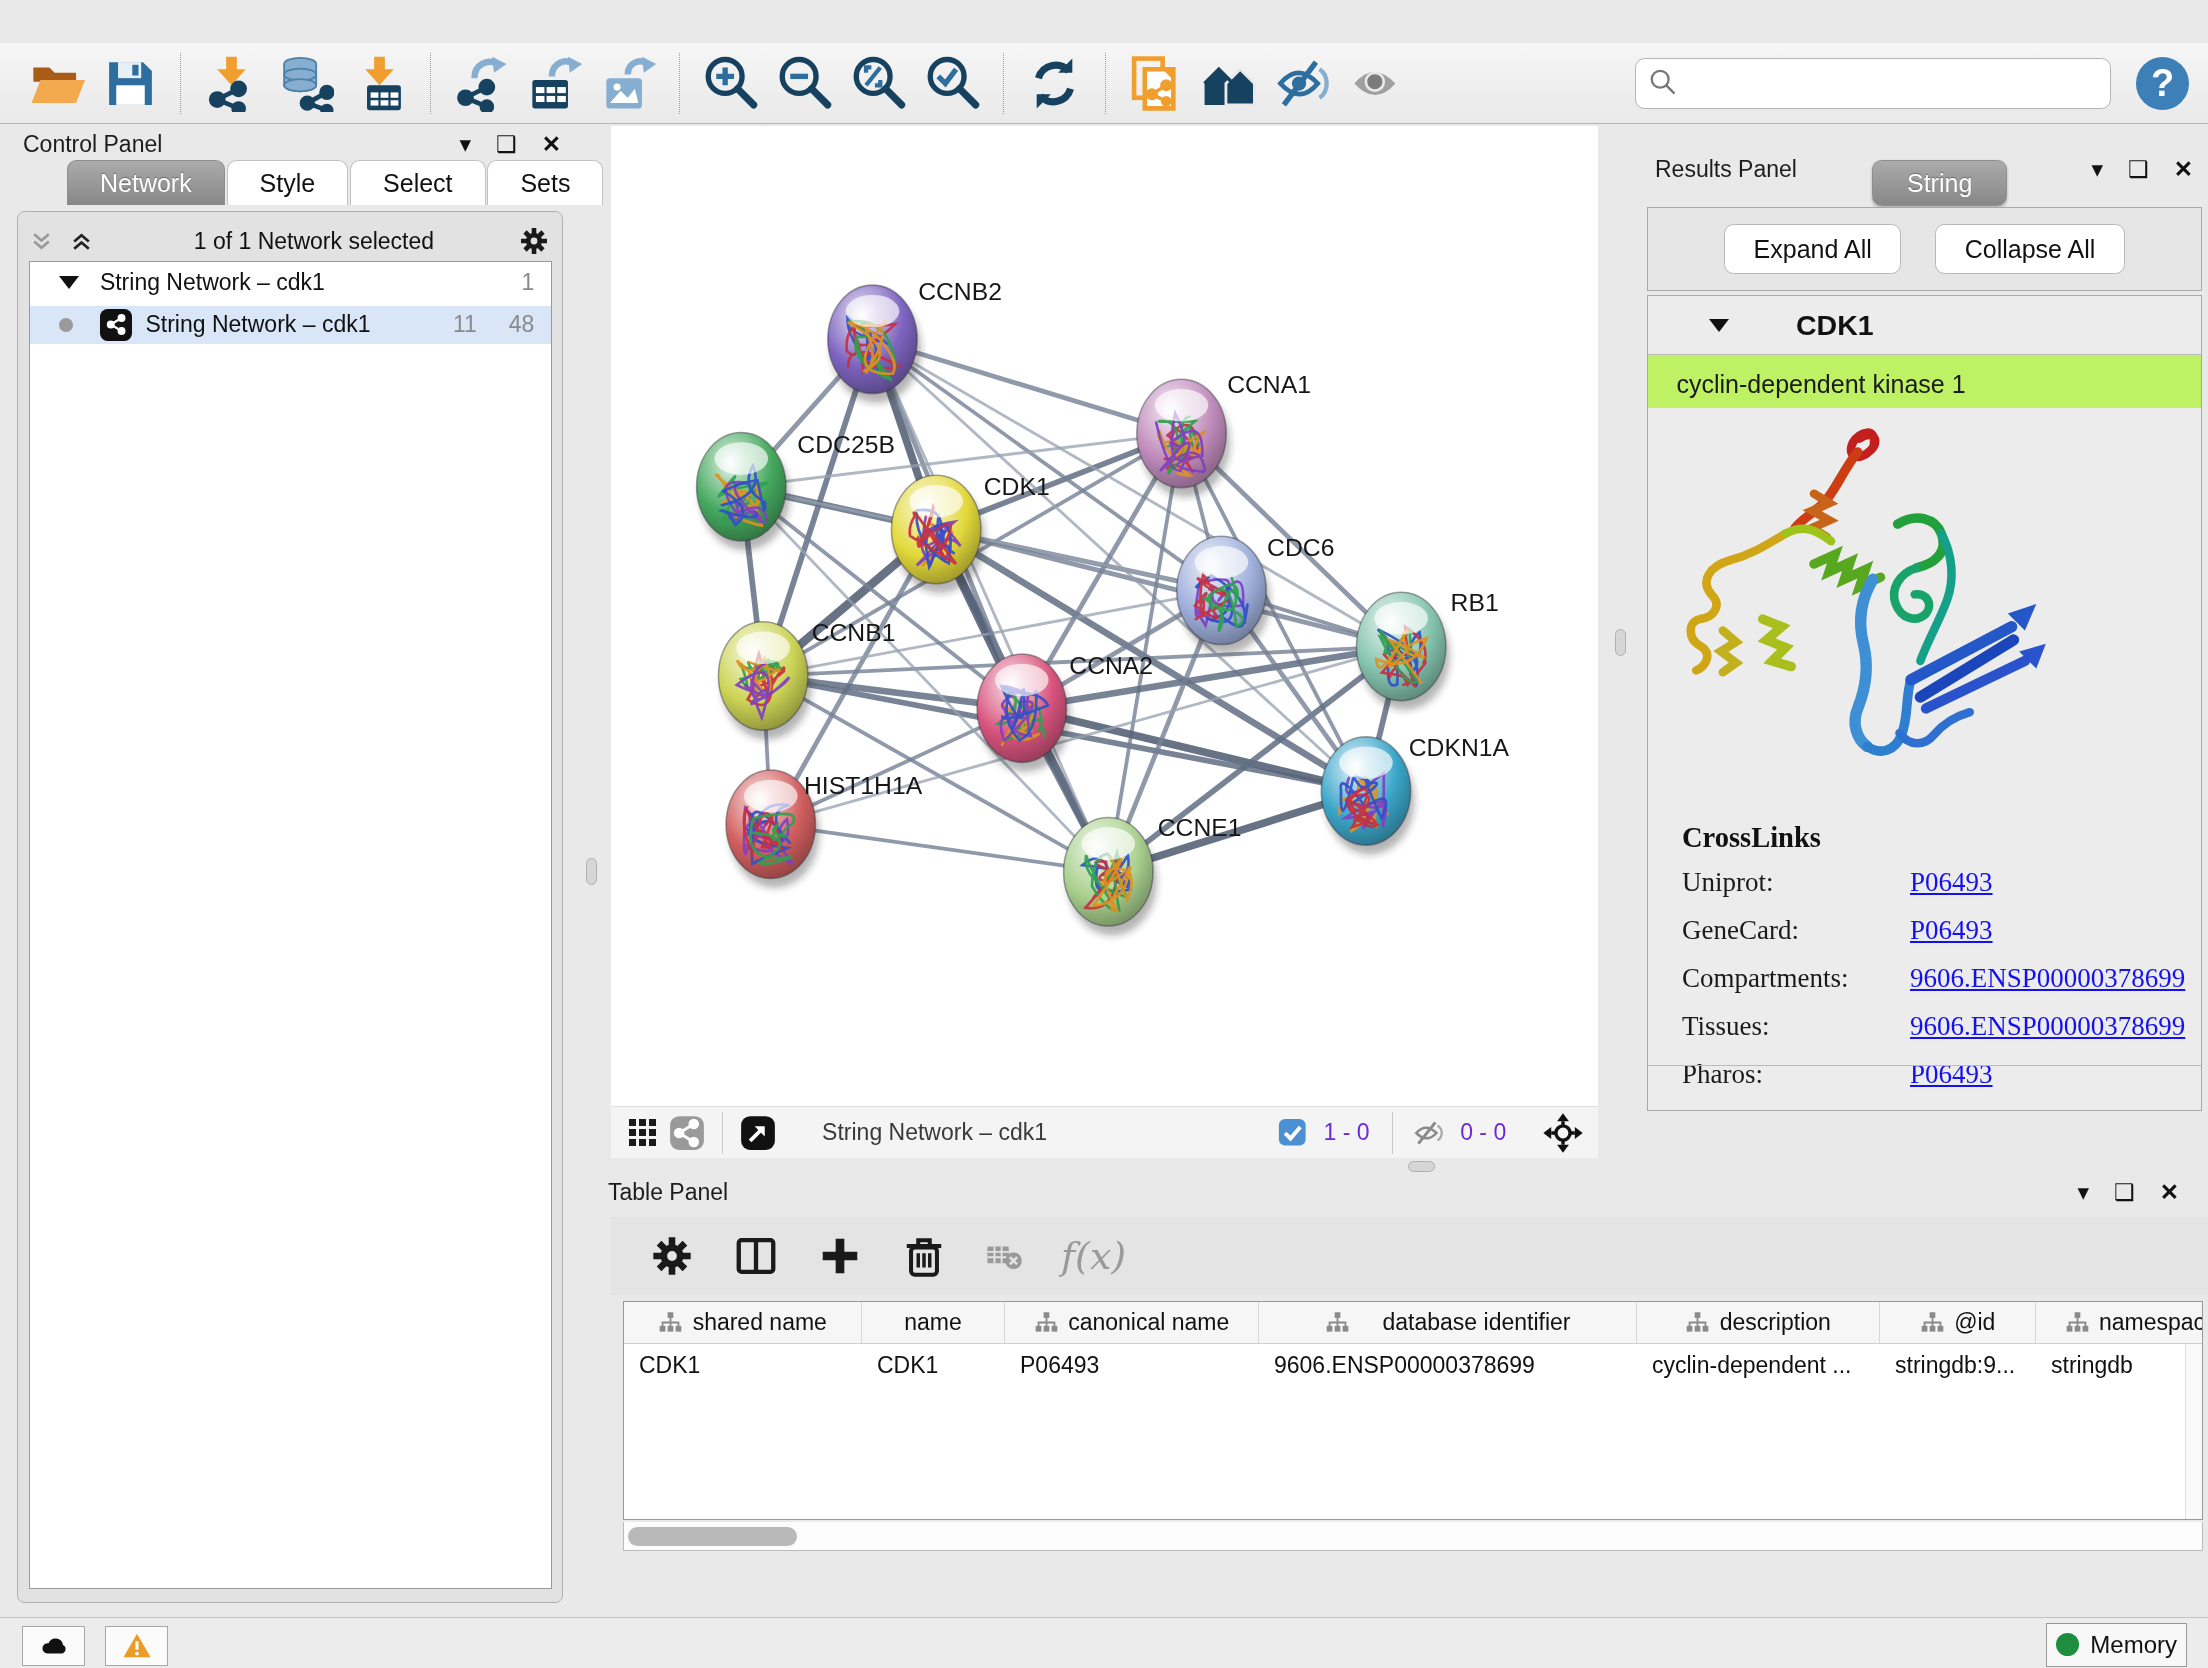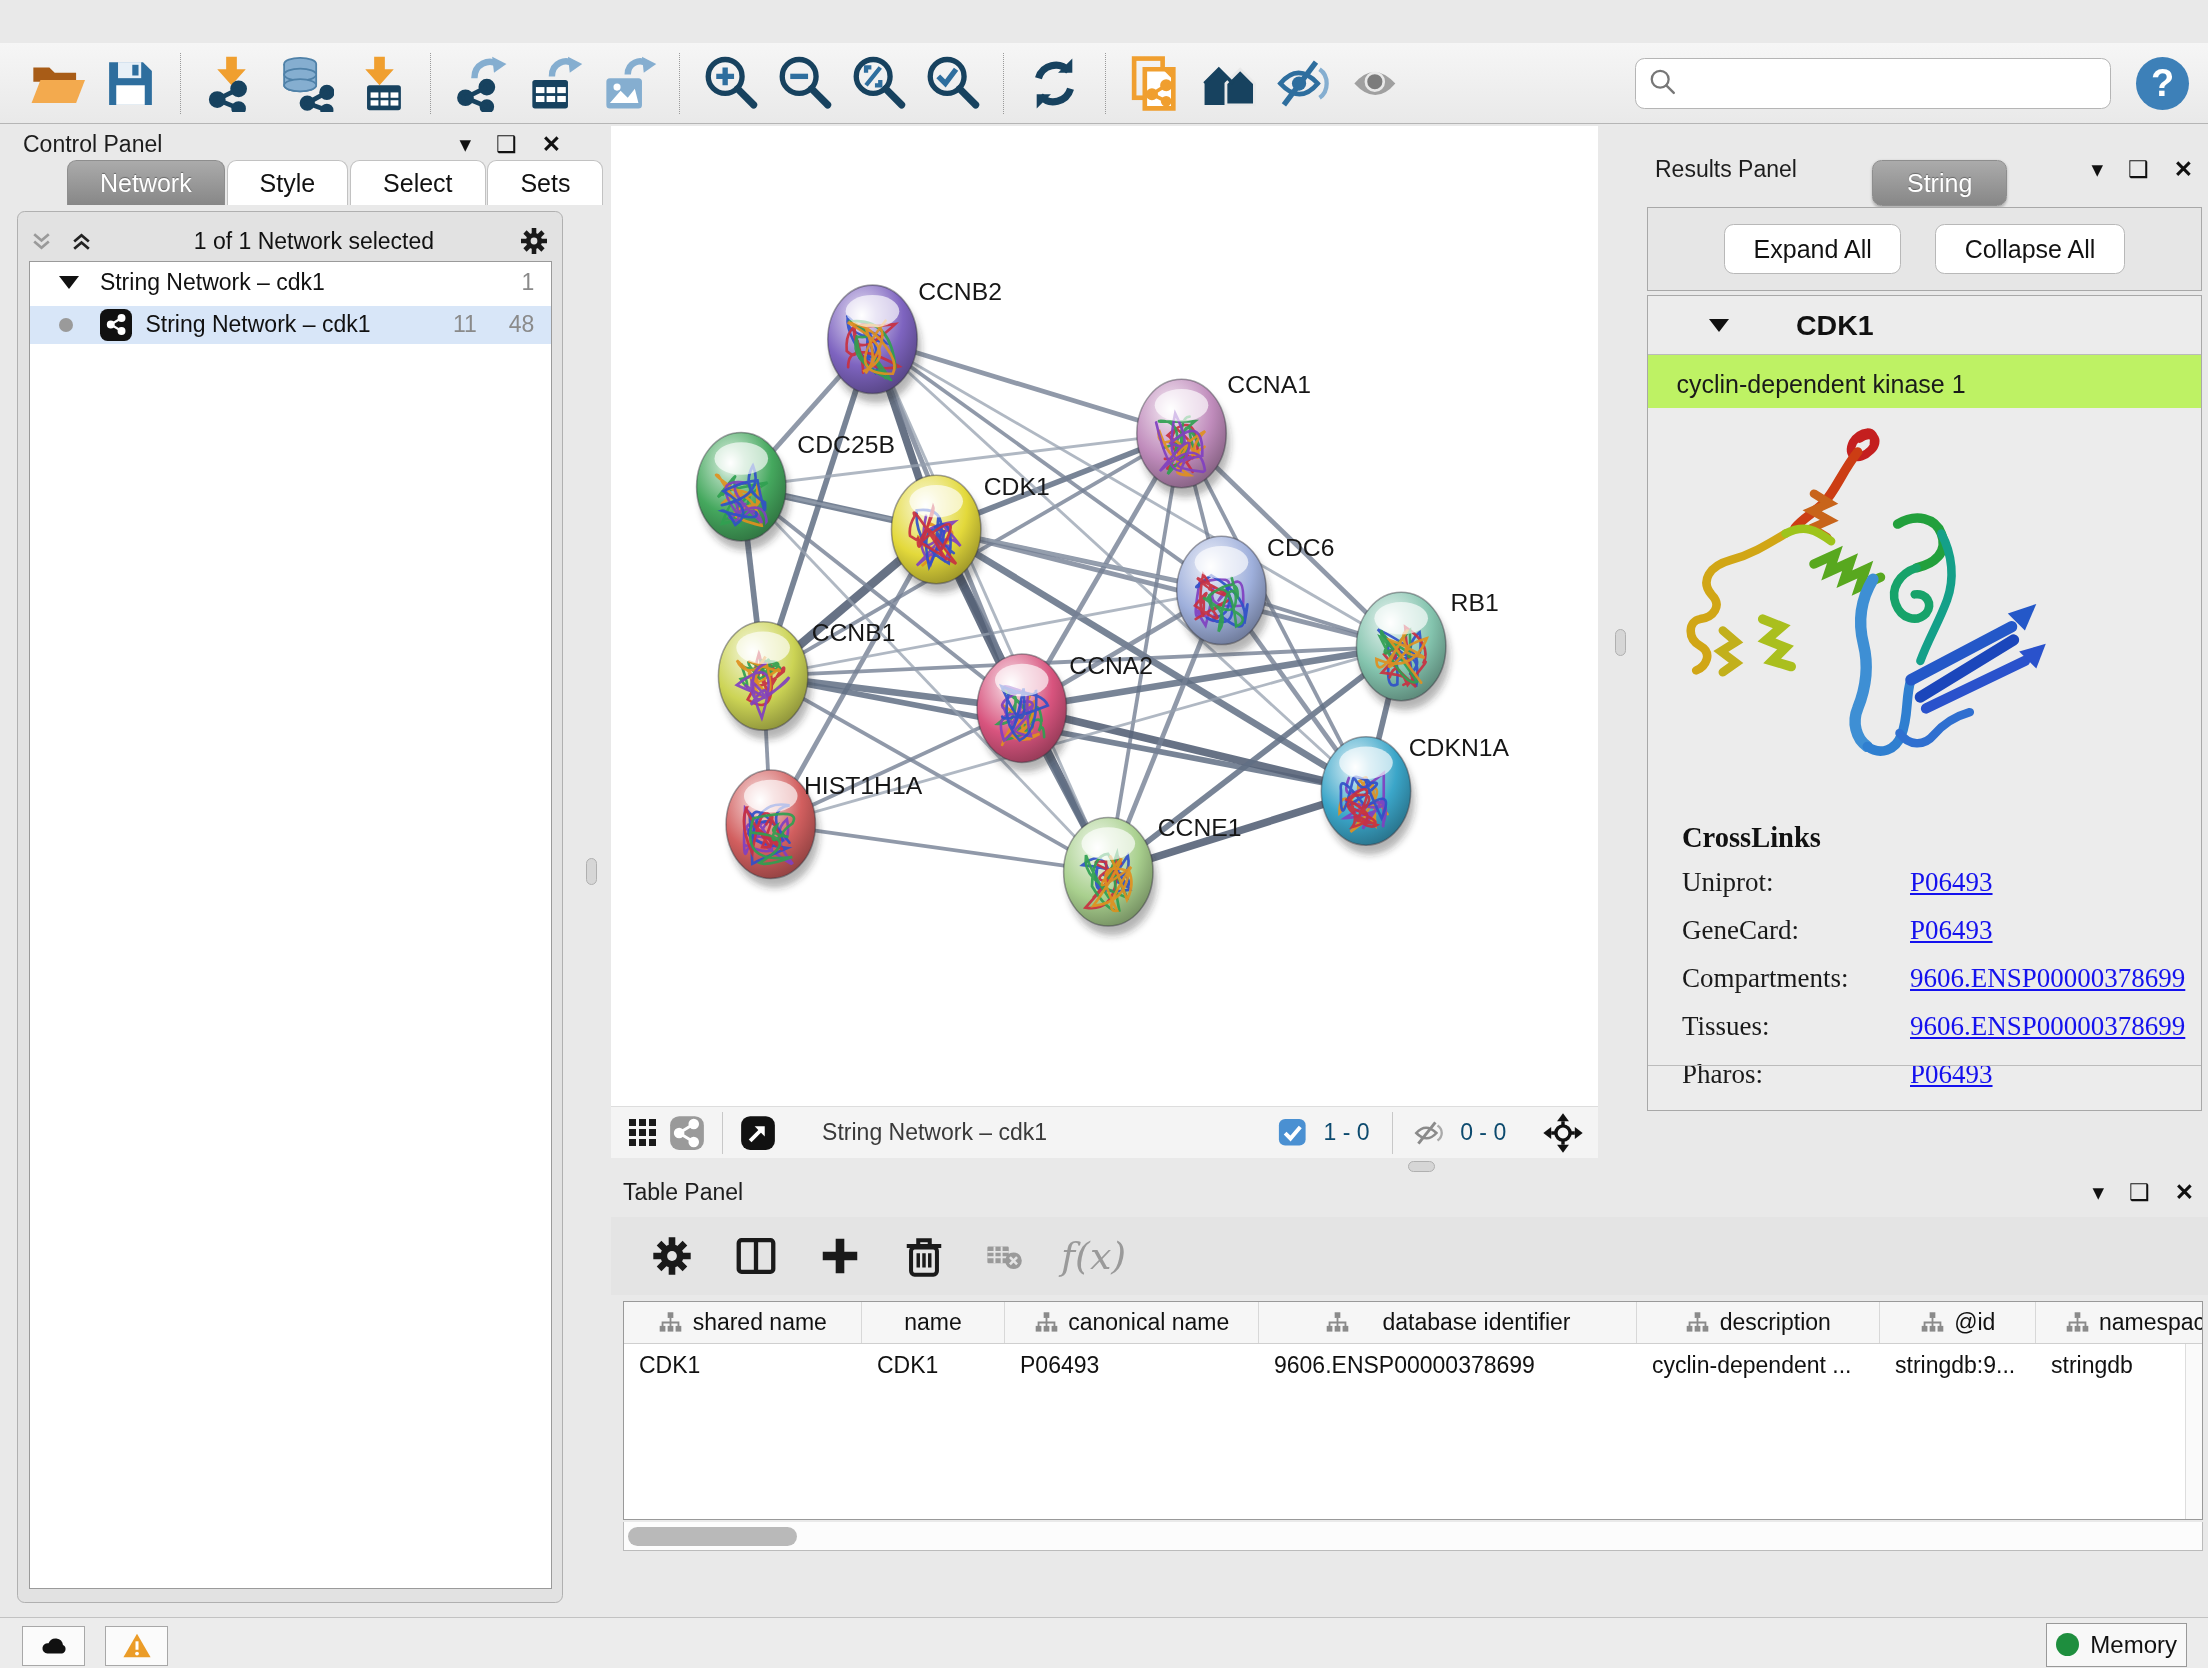--- a/index.html
+++ b/index.html
@@ -56,21 +56,21 @@
     display:flex; align-items:center; justify-content:center; }
   .share-badge svg { width:23px; height:23px; }
 
   
   #canvas-wrap { position:absolute; left:611px; top:126px; width:987px; height:981px; background:#fff; }
   #canvas-status { position:absolute; left:611px; top:1106px; width:987px; height:52px;
     background:#f4f4f4; border-top:1px solid #ddd; display:flex; align-items:center; }
   #canvas-status .ic { width:44px; height:44px; display:flex; align-items:center; justify-content:center; }
   #canvas-status .sep { width:0; height:42px; border-left:1px solid #c8c8c8; margin:0 13.3px; }
   #net-name { font-size:23px; color:#3a3a3a; margin-left:42px; flex:1; }
-  .cnt-gray { font-size:23px; color:#0c4a6e; margin:0 9.5px; }
+  .cnt-gray { font-size:23px; color:#6d28d9; margin:0 9.5px; }
 
   .handle { position:absolute; background:#d6d6d6; border:1px solid #b0b0b0; border-radius:7.6px; }
 
   
   #rp-titlerow { position:absolute; left:1655px; top:131px; width:538px; display:flex; justify-content:space-between;margin-top:25px; }
   #rp-tab { position:absolute; left:1872px; top:160px; font-size:25px; color:#fff; padding:7.6px 34px;
     background:linear-gradient(#ababab,#878787); border:1px solid #8e8e8e; border-radius:9.5px;
     text-shadow:0 -1px 1px rgba(0,0,0,.35); box-shadow:0 1.9px 2.9px rgba(0,0,0,.25); }
   #rp-btnbox { position:absolute; left:1647px; top:207px; width:555px; height:84px;
     background:#e6e6e6; border:1px solid #a8a8a8; display:flex; align-items:center; justify-content:center; gap:34px; }
@@ -83,21 +83,21 @@
   #rp-desc { font-size:25px; color:#1a1a1a; padding:15px 0 9.5px 28.5px; background:#bef264; }
   #rp-protein-img { margin:3.8px 19px 0 23px; }
   #rp-cross { font-family:"Liberation Serif", serif; padding:7.6px 0 0 34px; }
   #rp-cross-title { font-size:28.5px; font-weight:bold; color:#111; margin-bottom:13.3px; }
   .cross-row { display:flex; font-size:27px; margin-bottom:17px; }
   .cross-row .cl { width:228px; color:#1a1a1a; }
   .cross-row a { color:#1411ee; text-decoration:underline; }
   #rp-card-footline { position:absolute; left:0; bottom:44px; width:100%; border-top:1px solid #bbb; }
 
   
-  #tp-titlerow { position:absolute; left:623px; top:1179px; width:1571px; display:flex; justify-content:space-between;align-items:center; }
+  #tp-titlerow { position:absolute; left:608px; top:1179px; width:1571px; display:flex; justify-content:space-between;align-items:center; }
   #tp-toolbar { position:absolute; left:611px; top:1217px; width:1598px; height:78px;
     background:#e4e4e4; display:flex; align-items:center; gap:38px; padding-left:38px; }
   #tp-toolbar svg { width:46px; height:46px; }
   .fx { font-family:"DejaVu Serif", serif; font-style:italic; font-size:38px; color:#9a9a9a; }
   #tp-table { position:absolute; left:623px; top:1301px; width:1580px; height:219px;
     background:#fff; border:1px solid #999; overflow:hidden; }
   #tp-header { display:flex; height:42px; background:#f6f6f6; border-bottom:1.9px solid #cfcfcf; width:1855px; }
   .th { display:flex; align-items:center; justify-content:center; gap:9.5px; font-size:23px; color:#111;
     border-right:1px solid #d8d8d8; height:100%; }
   .th svg { width:25px; height:25px; }

